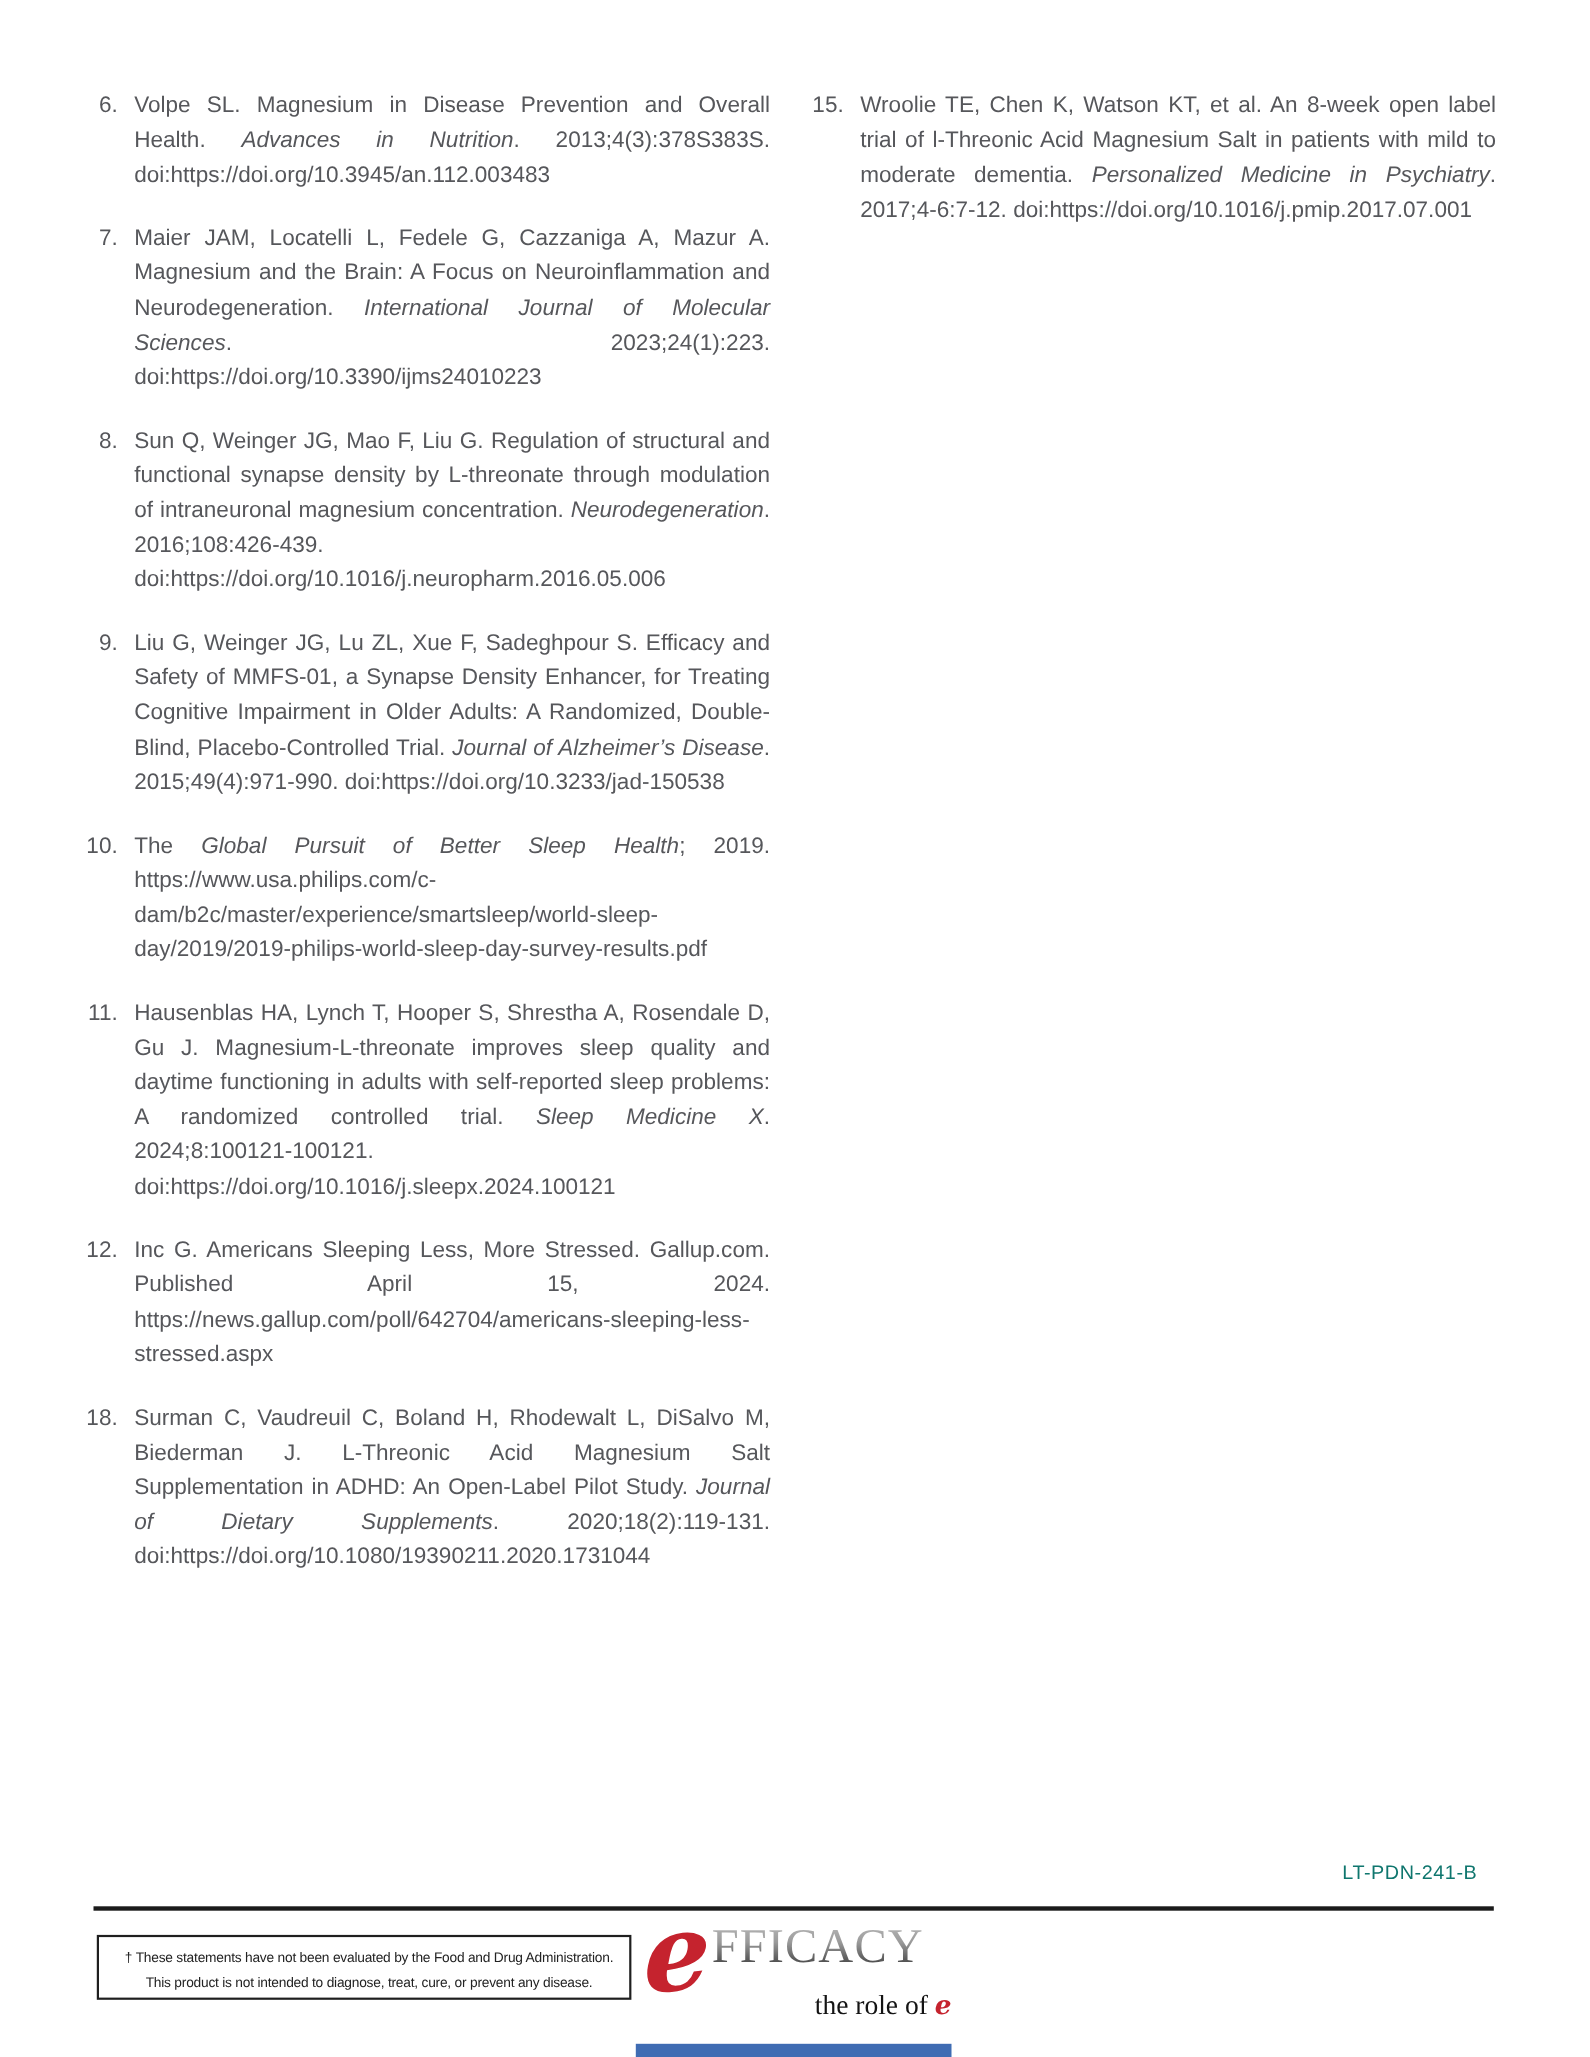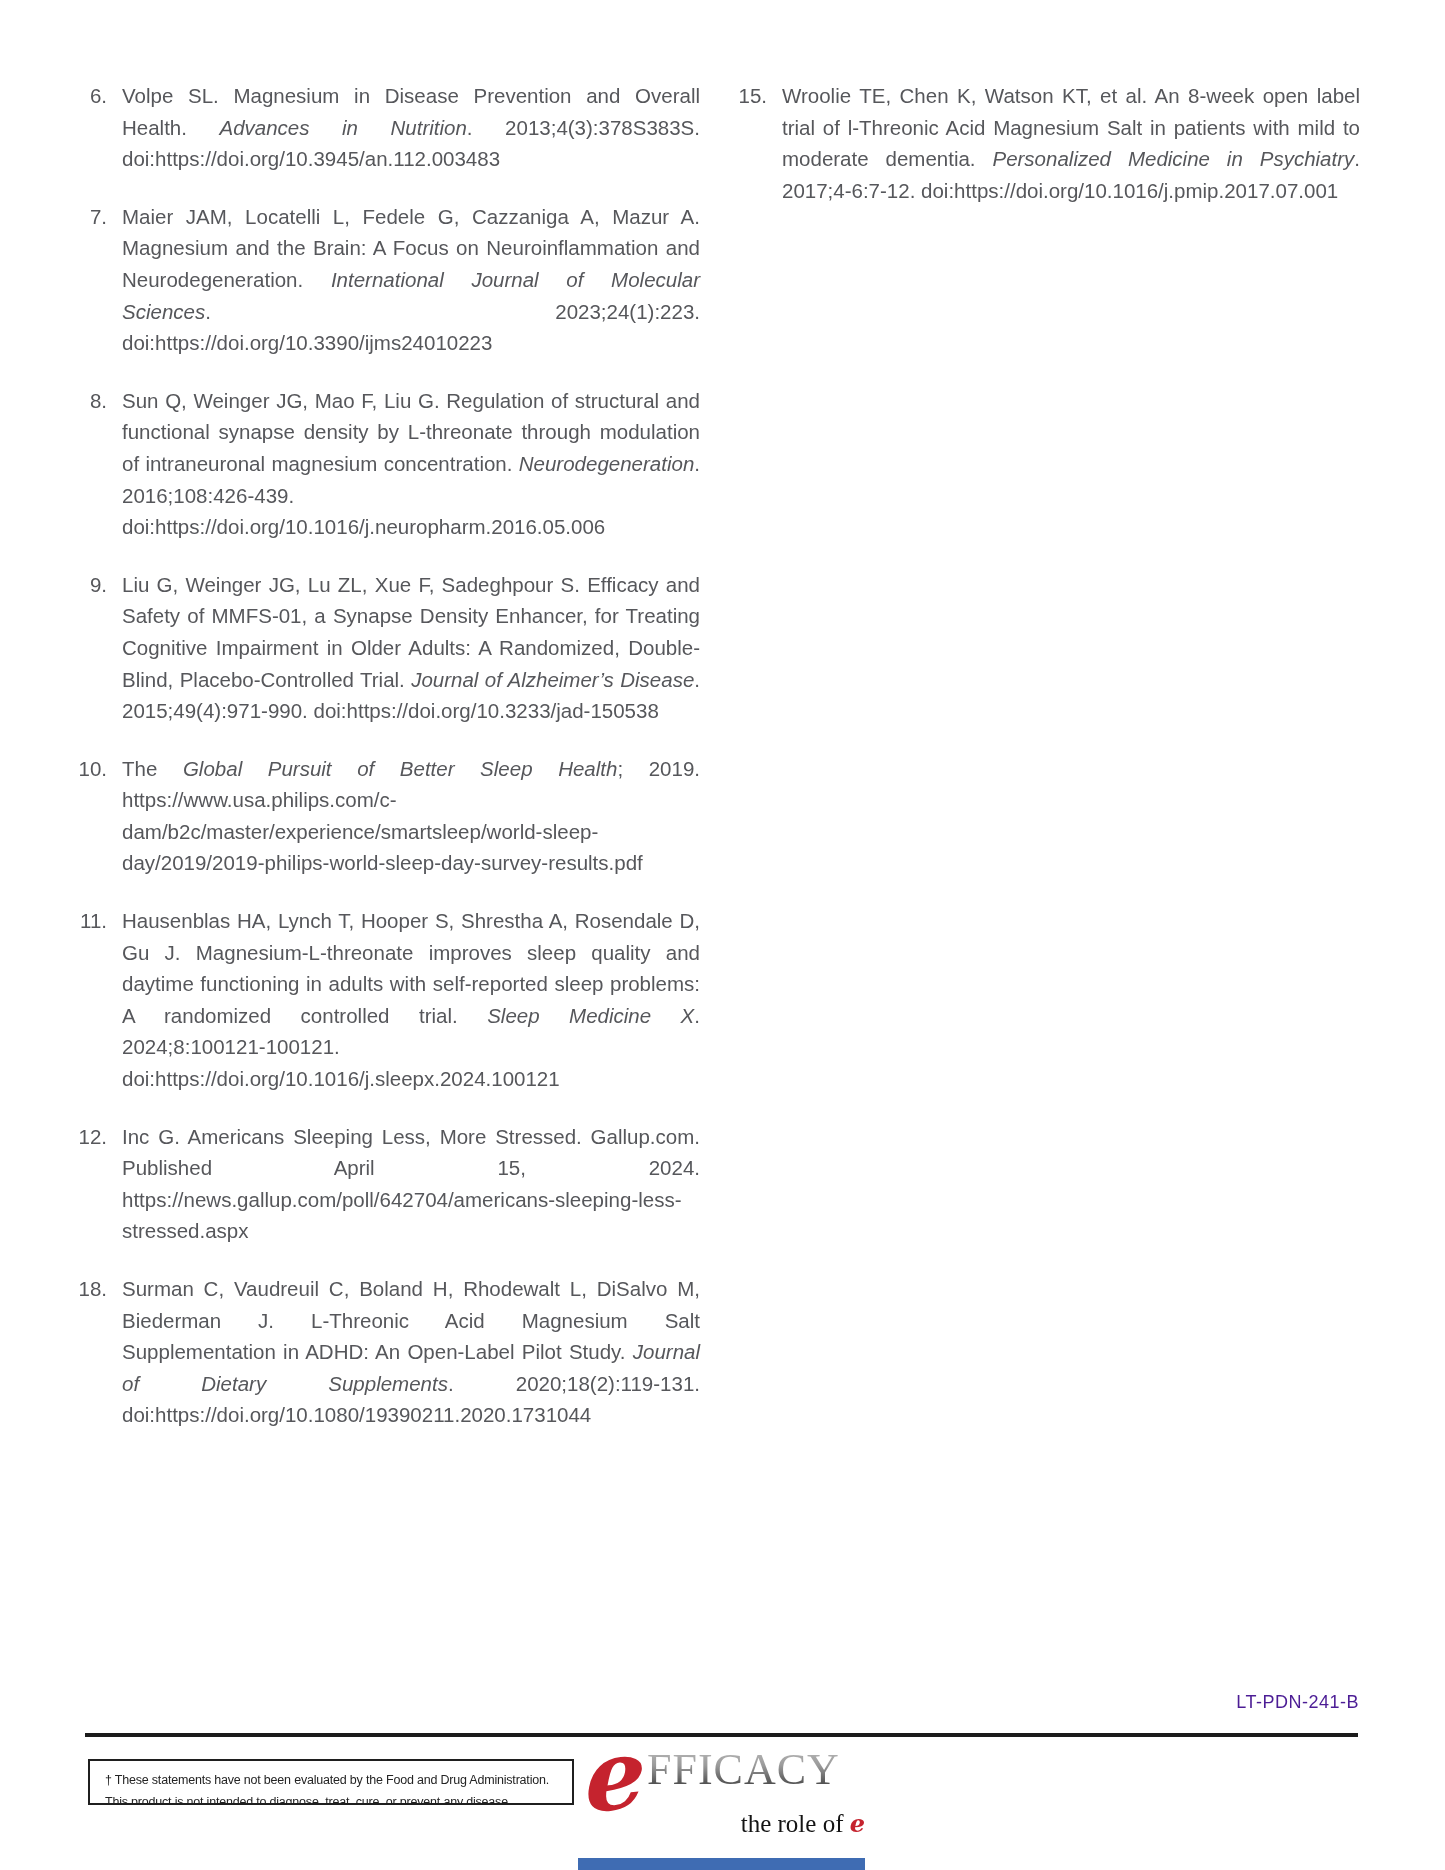--- a/index.html
+++ b/index.html
@@ -19,33 +19,33 @@
   .ref-item{
     display:flex;margin-bottom:26px;
     font-size:20.5px;line-height:31.6px;color:#56575b;
   }
   .ref-num{flex:0 0 34px;width:34px;margin-right:15px;text-align:right;}
   .ref-text{flex:1;text-align:justify;overflow-wrap:break-word;}
   .it{font-style:italic;margin-top:16px;}
 
   
   .doc-code{
-    position:absolute;top:1692px;right:86px;
-    font-size:18px;color:#4c1d95;letter-spacing:0.5px;
+    position:absolute;top:1692px;right:102px;
+    font-size:18px;color:#0f766e;letter-spacing:0.5px;
   }
   .footer-rule{
     position:absolute;left:85px;top:1733px;width:1273px;height:4px;
     background:#1b1b1b;
   }
   .disclaimer-box{
-    position:absolute;left:88px;top:1759px;width:486px;height:46px;
+    position:absolute;left:88px;top:1759px;width:486px;height:59px;
     border:2px solid #1f1f1f;box-sizing:border-box;
     padding:9px 6px 0 15px;
     font-size:12.5px;line-height:21.5px;letter-spacing:-0.2px;color:#232323;
-    white-space:nowrap;overflow:hidden;
+    white-space:nowrap;overflow:hidden;text-align:center;
   }
   .disclaimer-line{display:block;}
 
   
   .logo{position:absolute;left:585px;top:1742px;width:332px;height:105px;}
   .logo-e{
     position:absolute;left:0;top:-14px;
     font-family:"DejaVu Serif",serif;font-style:italic;font-weight:bold;
     font-size:96px;line-height:1;color:#c5232e;
     transform:rotate(-6deg) skewX(-6deg);

